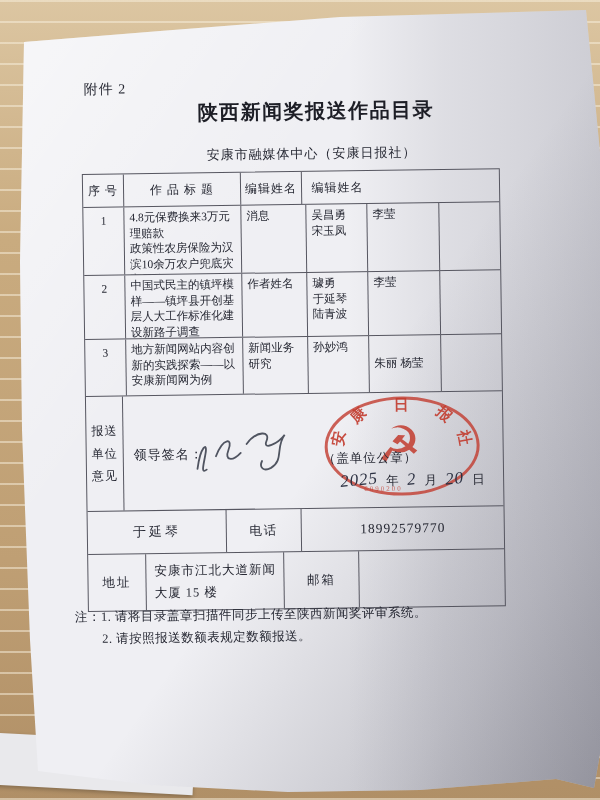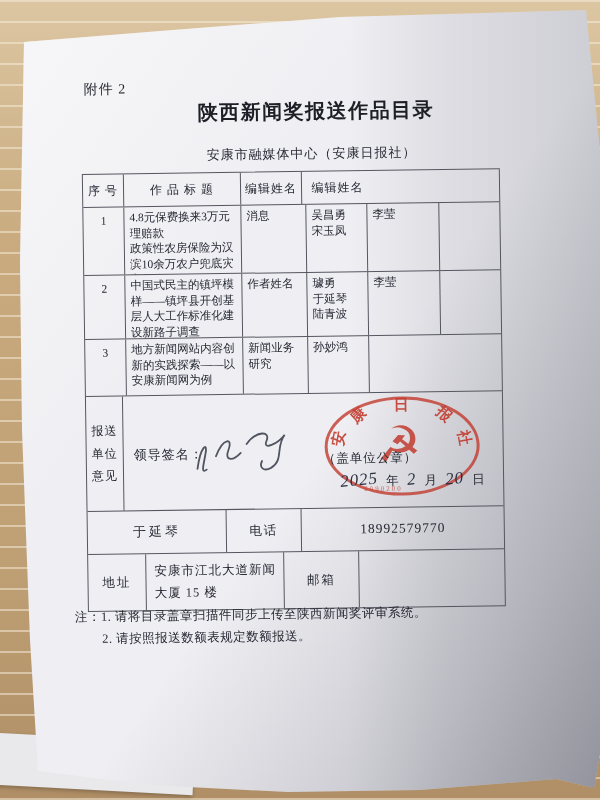--- a/index.html
+++ b/index.html
@@ -113,20 +113,21 @@
 陆青波</div>
       <div class="cell" style="width:72px">李莹</div>
       <div class="cell" style="flex:1"></div>
     </div>
 
     <div class="row" style="height:56px">
       <div class="cell num" style="width:40px">3</div>
       <div class="cell pre" style="width:117px">地方新闻网站内容创新的实践探索——以安康新闻网为例</div>
       <div class="cell" style="width:65px">新闻业务研究</div>
       <div class="cell pre" style="width:61px">孙妙鸿</div>
+      <div class="cell vmid" style="width:72px">朱丽  杨莹</div>
       <div class="cell" style="flex:1"></div>
     </div>
 
     <div class="row" style="height:114px">
       <div class="cell opinion-label pre" style="width:36px;padding:2px">报送
 单位
 意见</div>
       <div class="cell opinion-body" style="flex:1">
         <span class="sig-label">领导签名：</span>
 

